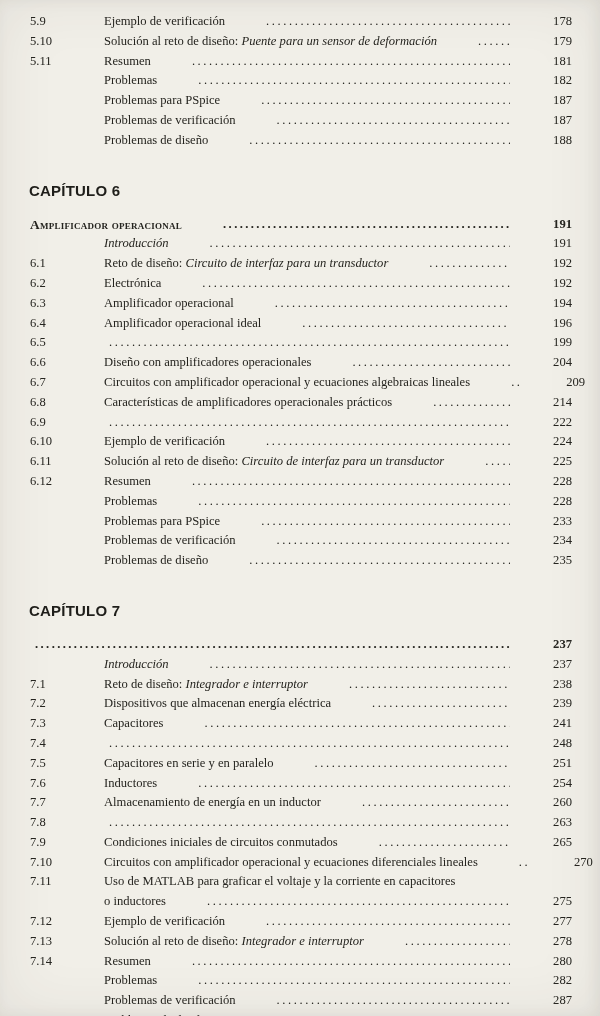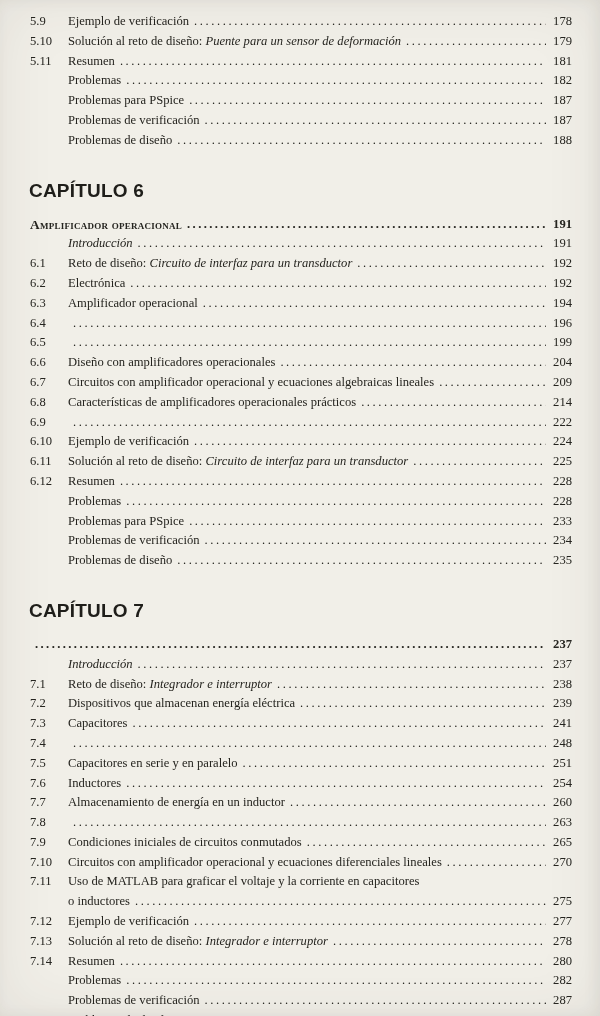--- a/index.html
+++ b/index.html
@@ -17,20 +17,21 @@
     box-shadow: inset 0 0 60px rgba(60,55,45,0.08), inset -4px 0 14px rgba(60,55,45,0.07);
     color: #25241f;
     font-size: 12.6px;
     overflow: hidden;
   }
   .row {
     display: flex;
     align-items: center;
     line-height: 19.8px;
     white-space: nowrap;
+    gap: 36px;
   }
   .num { flex: 0 0 38px; }
   .title { flex: 0 1 auto; }
   .it { font-style: italic; margin-top: 16px; }
   .dots {
     flex: 1 1 auto;
     overflow: hidden;
     margin: 0 2px 0 5px;
     letter-spacing: 2.6px;
     min-width: 12px;
@@ -39,21 +40,21 @@
   .bold-row { font-weight: bold; }
   .smallcaps {
     font-variant: small-caps;
     font-size: 13.4px;
     letter-spacing: 0.25px;
   }
   .bold-row .dots { letter-spacing: 2.4px; }
   .chapter-heading {
     font-family: "Liberation Sans", "DejaVu Sans", sans-serif;
     font-weight: bold;
-    font-size: 19px;
+    font-size: 15px;
     line-height: 24px;
     margin: 28px 0 12px -1px;
     color: #1f1e1a;
     letter-spacing: 0.2px;
   }
 </style>
 </head>
 <body>
 
 <div class="sheet">
@@ -125,20 +126,21 @@
         <span class="pg">192</span>
       </div>
       <div class="row">
         <span class="num">6.3</span>
         <span class="title">Amplificador operacional</span>
         <span class="dots">....................................................................................................................................................................................</span>
         <span class="pg">194</span>
       </div>
       <div class="row">
         <span class="num">6.4</span>
+        <span class="title">Amplificador operacional ideal</span>
         <span class="dots">....................................................................................................................................................................................</span>
         <span class="pg">196</span>
       </div>
       <div class="row">
         <span class="num">6.5</span>
         <span class="dots">....................................................................................................................................................................................</span>
         <span class="pg">199</span>
       </div>
       <div class="row">
         <span class="num">6.6</span>

